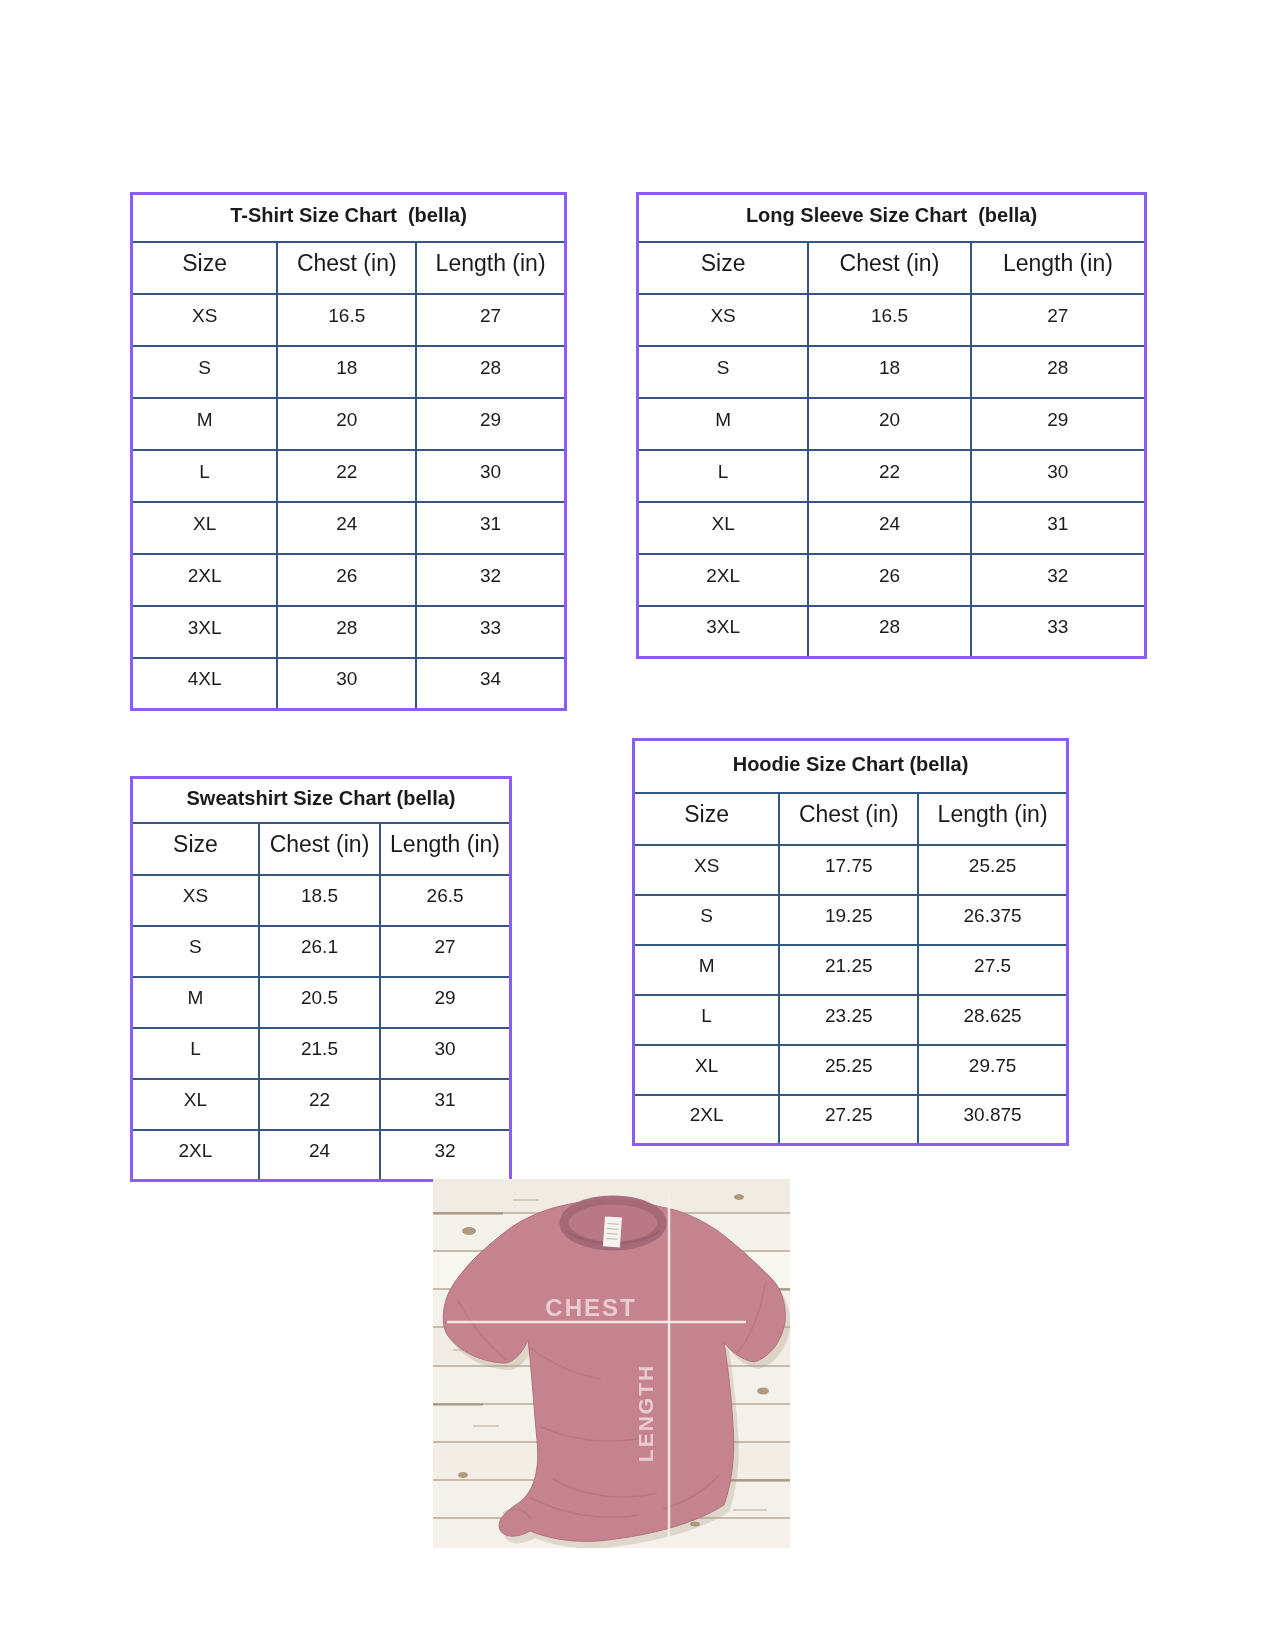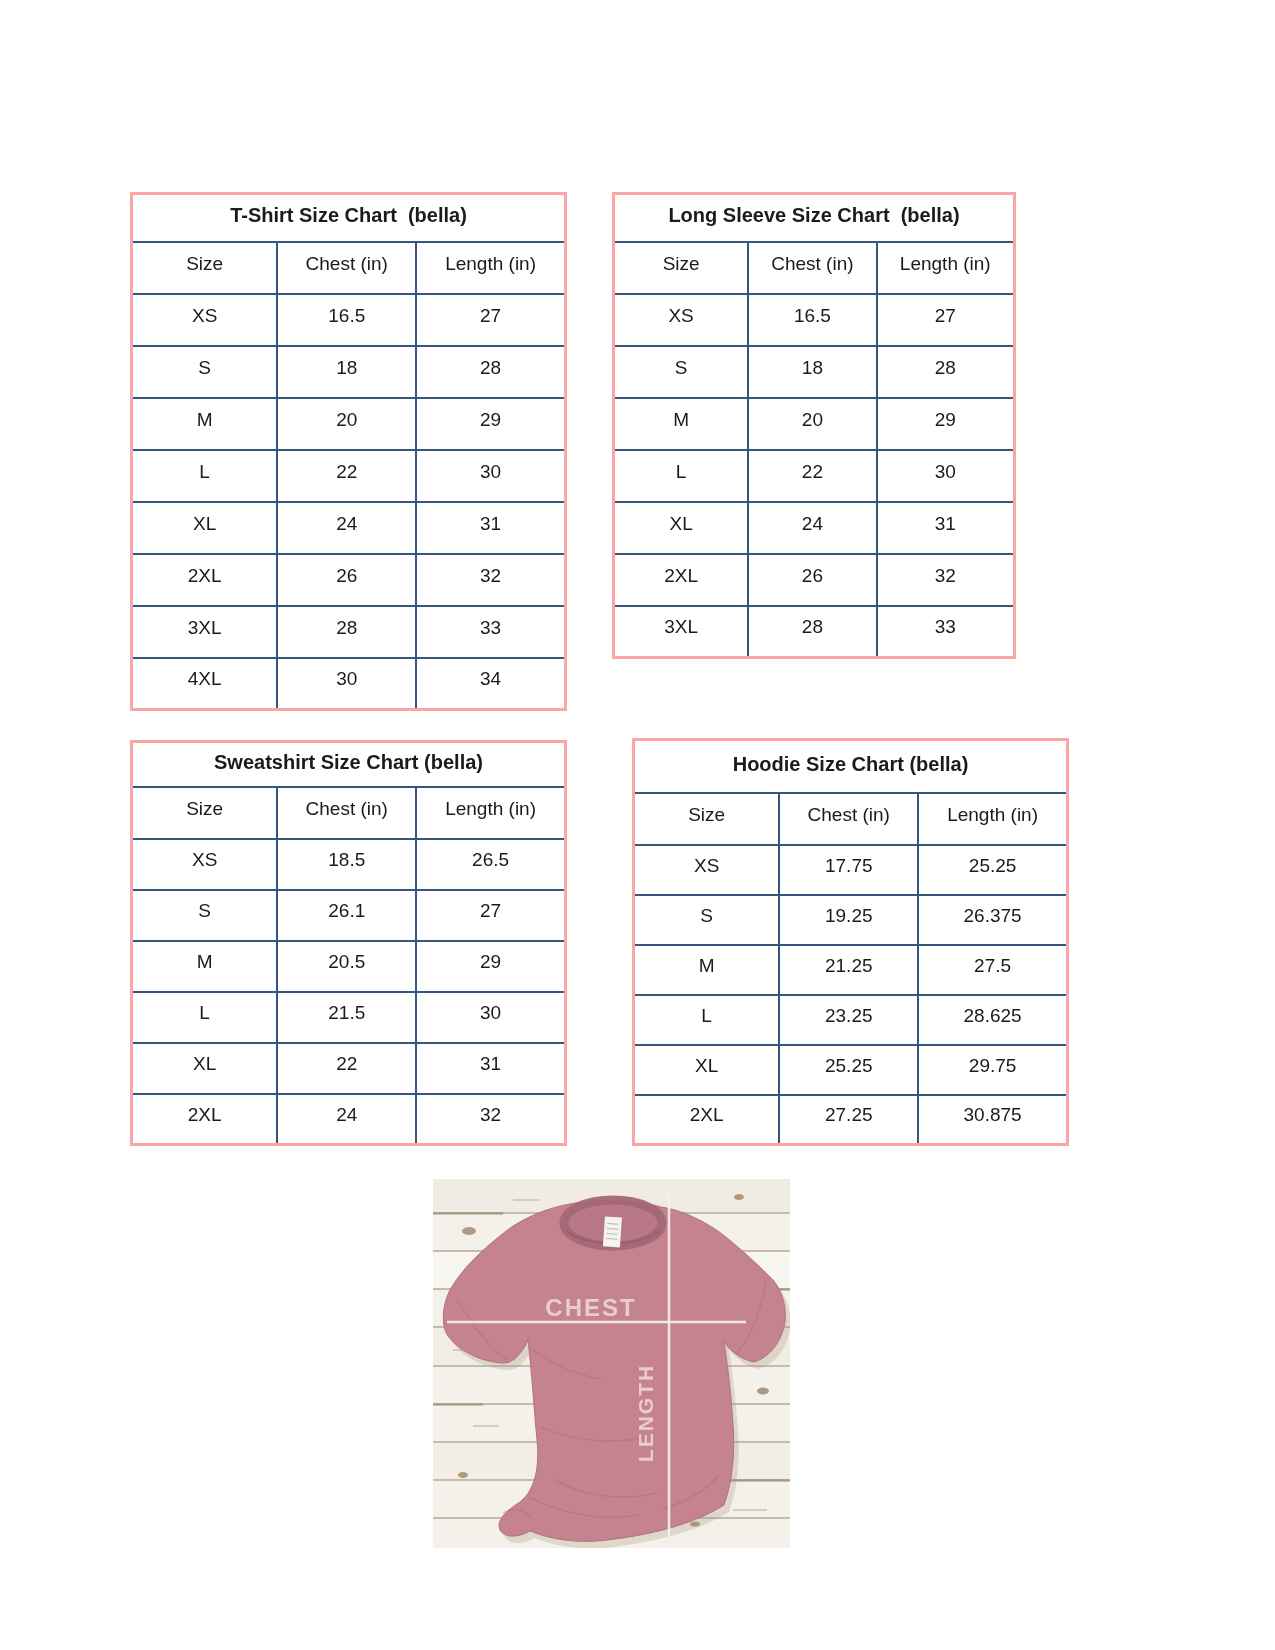--- a/index.html
+++ b/index.html
@@ -7,43 +7,43 @@
     position:relative;
     width:1275px;height:1650px;
     background:#ffffff;
     font-family:"Liberation Sans",sans-serif;
     overflow:hidden;
   }
   table.size-table{
     position:absolute;
     border-collapse:collapse;
     table-layout:fixed;
-    border:3px solid #fca5a5;
+    border:3px solid #8b5cf6;
     background:#ffffff;
     color:#1b1b1b;
   }
   table.size-table td{
     border:2px solid #35567e;
     text-align:center;
     vertical-align:middle;
     padding:0 2px 7px 2px;
     font-size:19px;
     line-height:1.1;
   }
   table.size-table td.title-cell{
     font-weight:bold;
     font-size:20px;
     white-space:pre;
     padding-bottom:5px;
   }
-  table.size-table td.head-cell{ font-size:19px; }
+  table.size-table td.head-cell{ font-size:23px; }
   
   #tbl0{left:130px;top:192px;width:437px;}
-  #tbl1{left:612px;top:192px;width:404px;}
-  #tbl2{left:130px;top:740px;width:437px;}
+  #tbl1{left:636px;top:192px;width:511px;}
+  #tbl2{left:130px;top:776px;width:382px;}
   #tbl3{left:632px;top:738px;width:437px;}
   #tbl0 tr.title,#tbl1 tr.title{height:48px;}
   #tbl0 tr.head,#tbl1 tr.head{height:52px;}
   #tbl0 tr.data,#tbl1 tr.data{height:52px;}
   #tbl2 tr.title{height:45px;}
   #tbl2 tr.head{height:52px;}
   #tbl2 tr.data{height:51px;}
   #tbl3 tr.title{height:53px;}
   #tbl3 tr.head{height:52px;}
   #tbl3 tr.data{height:50px;}

